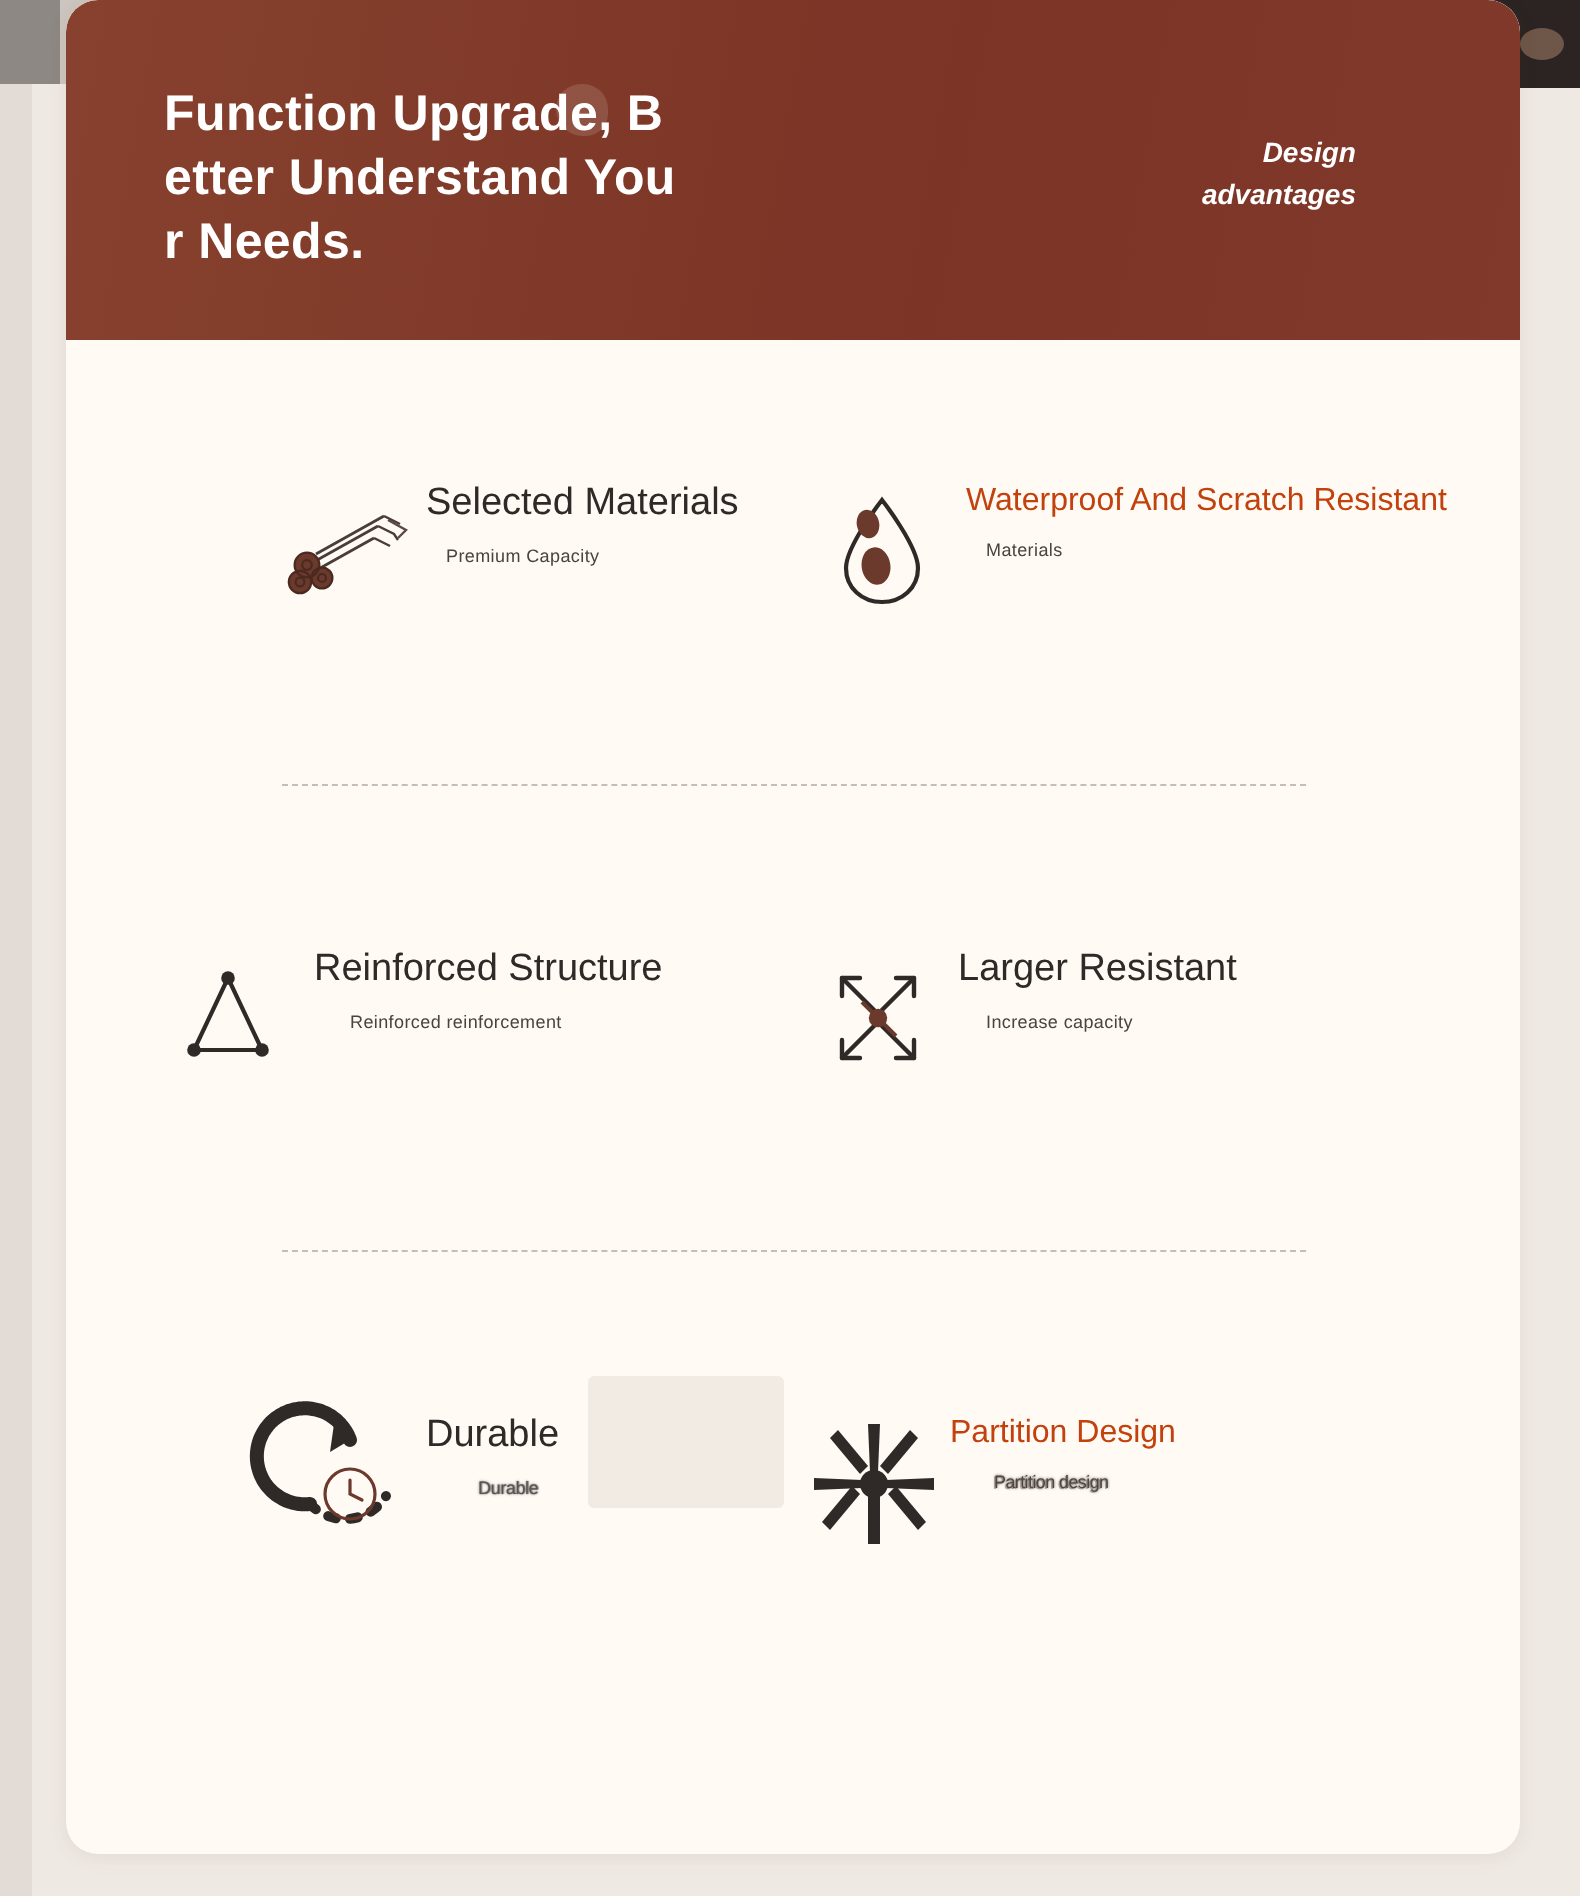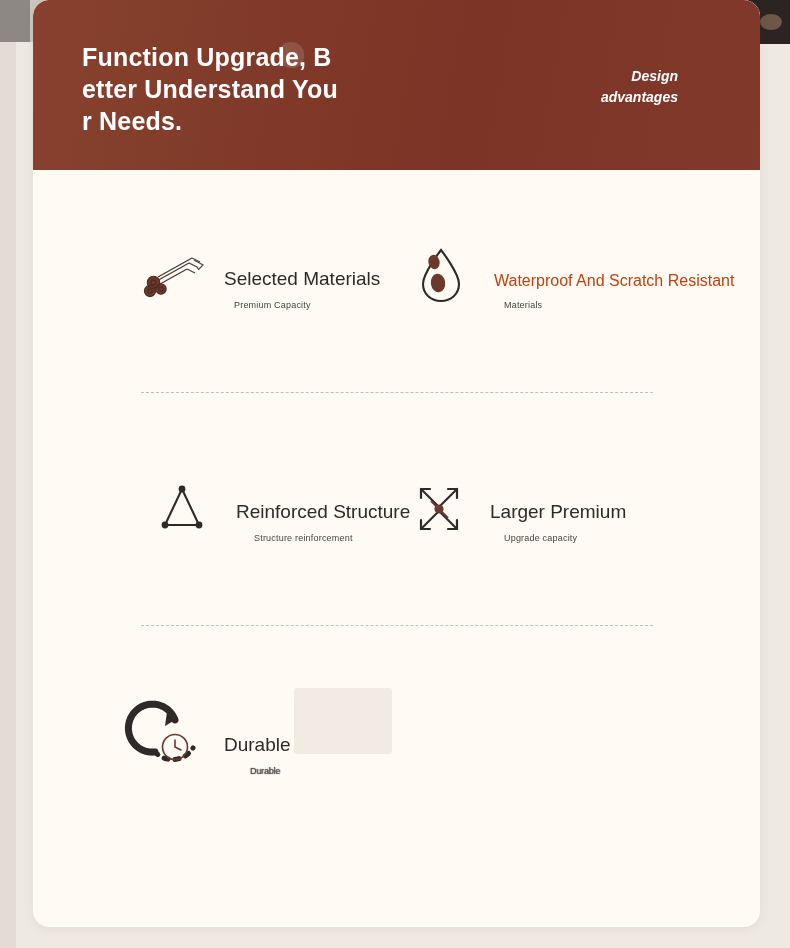--- a/index.html
+++ b/index.html
@@ -138,23 +138,22 @@
   }
   .feature-row {
     display: flex;
     height: 108px;
     align-items: center;
   }
   .row-spacer-small { height: 62px; }
 
   .feature {
     display: flex;
-    align-items: flex-end;
-    position: relative;
-    gap: 11px;
+    align-items: flex-start;
+    position: relative;
   }
   .feature.left  { width: 330px; padding-left: 108px; }
   .feature.right { width: 397px; padding-left: 48px; }
 
   .icon-wrap {
     width: 68px;
     height: 68px;
     flex: 0 0 68px;
     position: relative;
   }
@@ -287,32 +286,32 @@
         </div>
       </div>
     </div>
 
     <div class="row-spacer-small"></div>
     <div class="sep"></div>
     <div class="row-spacer-small"></div>
 
     <div class="feature-row">
 
-      <div class="feature left" style="padding-left:120px">
+      <div class="feature left" style="padding-left:52px">
         <div class="icon-wrap">
           <svg width="68" height="68" viewBox="0 0 68 68">
             <path d="M29 14 L46 50 L12 50 Z" fill="none" stroke="#2f2a27" stroke-width="2.1" stroke-linejoin="round"></path>
             <circle cx="29" cy="14" r="3.4" fill="#2f2a27"></circle>
             <circle cx="46" cy="50" r="3.4" fill="#2f2a27"></circle>
             <circle cx="12" cy="50" r="3.4" fill="#2f2a27"></circle>
           </svg>
         </div>
         <div class="texts">
           <div class="f-title">Reinforced Structure</div>
-          <div class="f-sub" style="margin-left:18px">Structure reinforcement</div>
+          <div class="f-sub" style="margin-left:18px">Reinforced reinforcement</div>
         </div>
       </div>
 
       <div class="feature right" style="padding-left:44px">
         <div class="icon-wrap">
           <svg width="68" height="68" viewBox="0 0 68 68">
             <g stroke="#2f2a27" stroke-width="2.2" fill="none" stroke-linecap="round">
               <path d="M14 14 L30 30"></path>
               <path d="M50 14 L34 30"></path>
               <path d="M14 54 L30 38"></path>
@@ -320,22 +319,22 @@
               <path d="M14 14 L14 23 M14 14 L23 14"></path>
               <path d="M50 14 L41 14 M50 14 L50 23"></path>
               <path d="M14 54 L14 45 M14 54 L23 54"></path>
               <path d="M50 54 L41 54 M50 54 L50 45"></path>
             </g>
             <circle cx="32" cy="34" r="4.6" fill="#6b3a2c"></circle>
             <path d="M24 26 L41 43" stroke="#6b3a2c" stroke-width="2" fill="none"></path>
           </svg>
         </div>
         <div class="texts">
-          <div class="f-title">Larger Premium</div>
-          <div class="f-sub" style="margin-left:14px">Upgrade capacity</div>
+          <div class="f-title">Larger Resistant</div>
+          <div class="f-sub" style="margin-left:14px">Increase capacity</div>
         </div>
       </div>
     </div>
 
     <div class="row-spacer-small"></div>
     <div class="sep"></div>
     <div class="row-spacer-small"></div>
 
     <div class="feature-row">
 
@@ -348,16 +347,37 @@
             <circle cx="34" cy="39" r="12.5" fill="none" stroke="#6b3a2c" stroke-width="1.6"></circle>
             <path d="M34 32 L34 39 L40 42" fill="none" stroke="#6b3a2c" stroke-width="1.6" stroke-linecap="round"></path>
           </svg>
         </div>
         <div class="texts">
           <div class="f-title">Durable</div>
           <div class="f-sub blur" style="margin-left:26px">Durable</div>
         </div>
       </div>
 
+      <div class="feature right" style="padding-left:40px">
+        <div class="icon-wrap">
+          <svg width="68" height="68" viewBox="0 0 68 68">
+            <g fill="#2f2a27">
+              <path d="M31 4 L37 4 L36 28 L32 28 Z"></path>
+              <path d="M31 40 L37 40 L37 64 L31 64 Z"></path>
+              <path d="M4 31 L28 32 L28 36 L4 37 Z"></path>
+              <path d="M40 32 L64 31 L64 37 L40 36 Z"></path>
+              <path d="M12 11 L16 7 L31 25 L27 29 Z"></path>
+              <path d="M41 39 L45 35 L60 53 L56 57 Z"></path>
+              <path d="M56 11 L52 7 L37 25 L41 29 Z"></path>
+              <path d="M27 39 L23 35 L8 53 L12 57 Z"></path>
+              <circle cx="34" cy="34" r="7"></circle>
+            </g>
+          </svg>
+        </div>
+        <div class="texts">
+          <div class="f-title sm">Partition Design</div>
+          <div class="f-sub blur2" style="margin-left:22px">Partition design</div>
+        </div>
+      </div>
     </div>
 
   </div>
 </div>
 
 </body></html>

